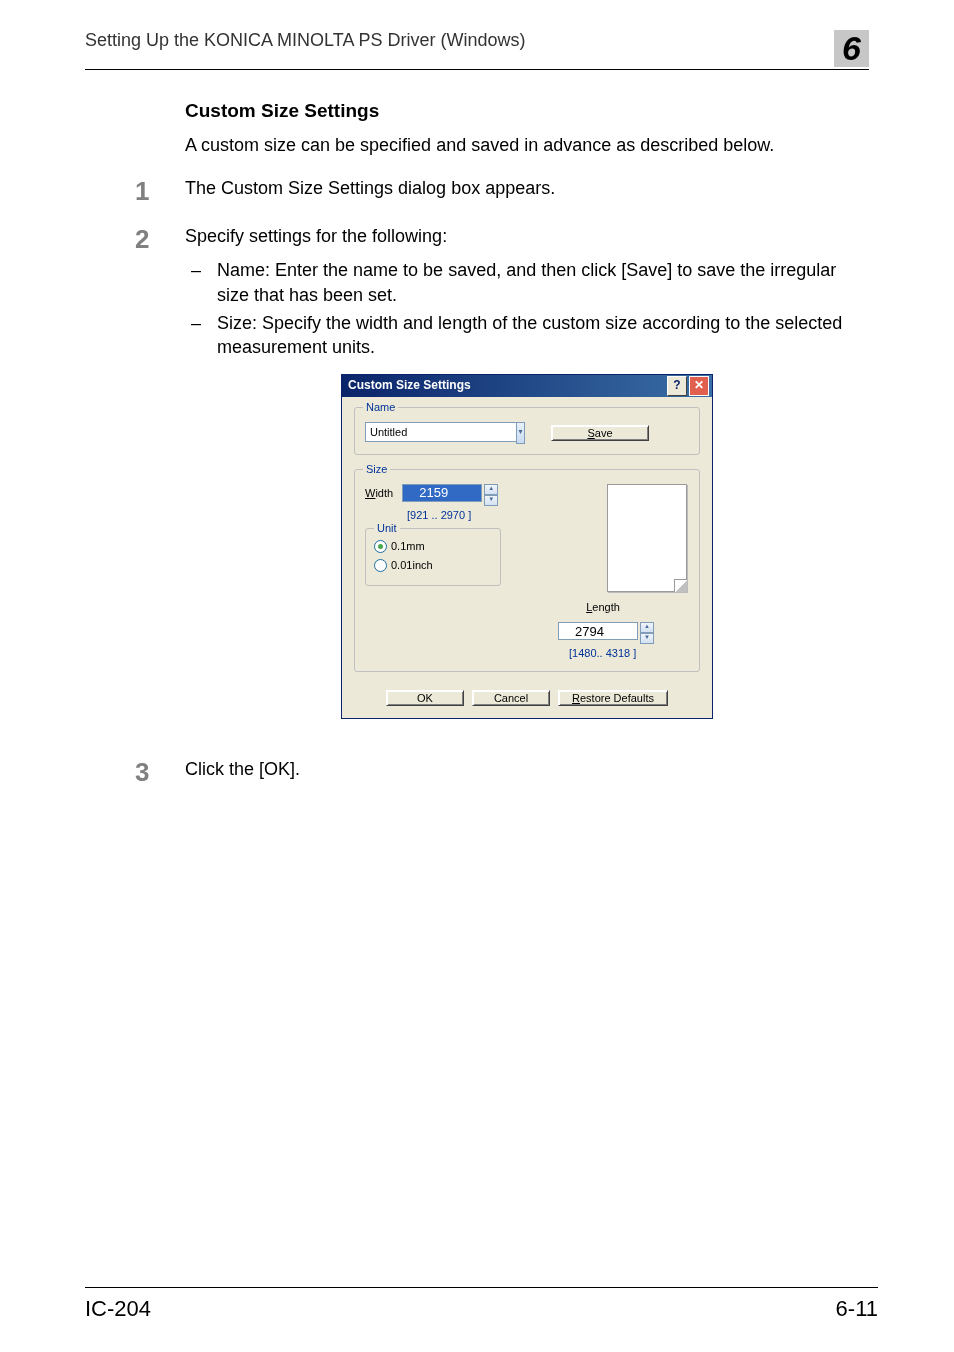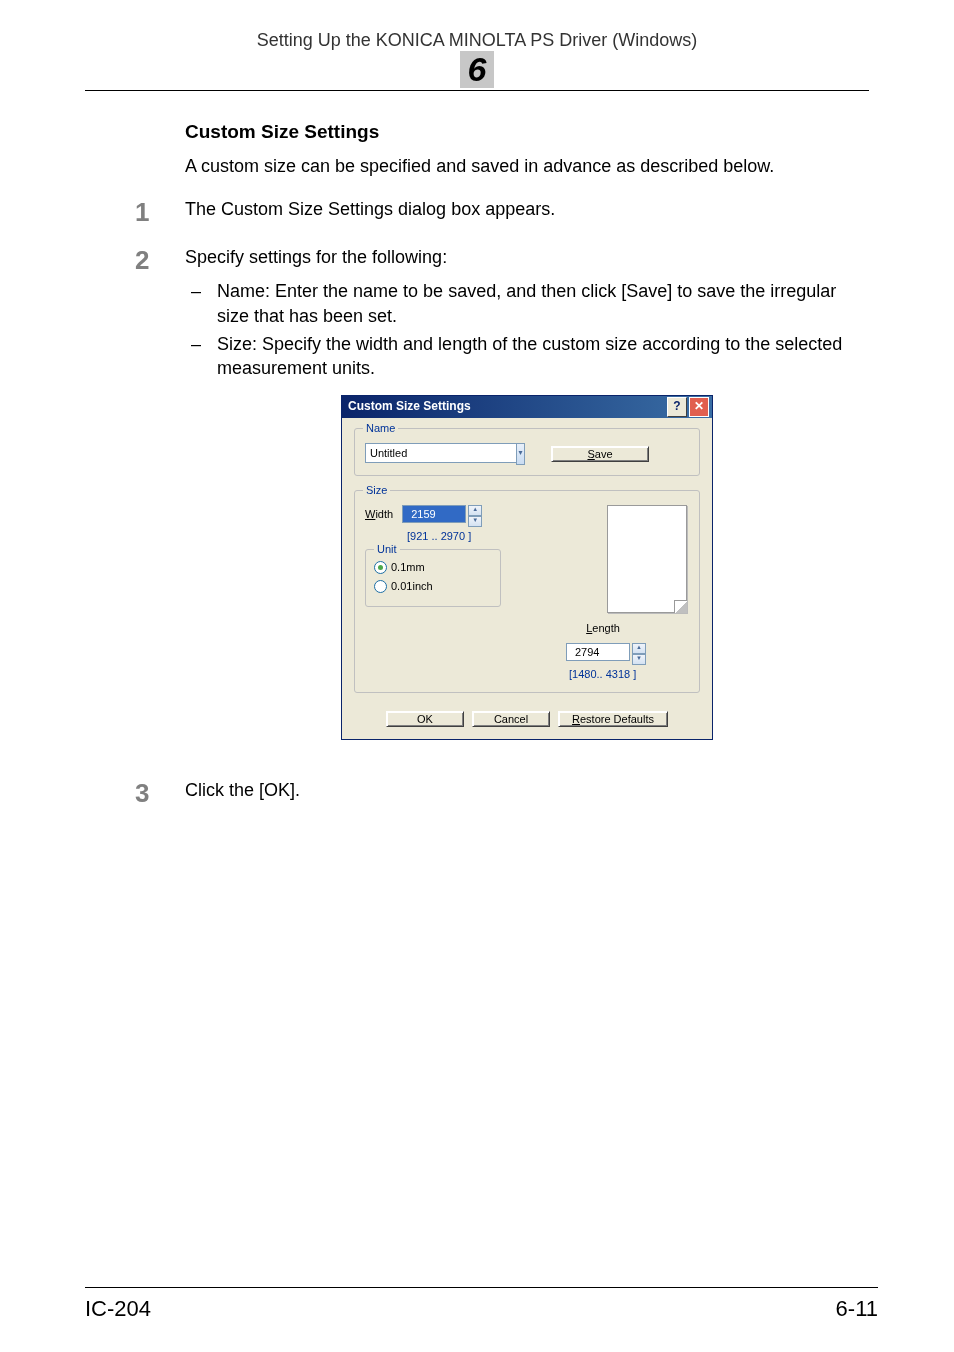--- a/index.html
+++ b/index.html
@@ -12,24 +12,22 @@
     }
     .page {
       padding: 30px 85px 30px 85px;
       box-sizing: border-box;
       min-height: 1352px;
       position: relative;
     }
     .header {
       display: flex;
       justify-content: space-between;
-      align-items: center;
       border-bottom: 1px solid #000;
       padding-bottom: 2px;
-      flex-direction: column;
     }
     .header-title {
       font-size: 18px;
       color: #333;
     }
     .chapter-badge {
       background: #c7c7c7;
       color: #000;
       font-size: 34px;
       font-weight: bold;
@@ -206,23 +204,23 @@
     .field-label .u { text-decoration: underline; }
     .spinner {
       display: inline-flex;
       align-items: stretch;
       vertical-align: middle;
     }
     .spinner input {
       width: 46px;
       height: 16px;
       border: 1px solid #7f9db9;
-      font-size: 11px;
+      font-size: 13px;
       font-family: Tahoma, sans-serif;
-      padding: 0 8px;
+      padding: 0 16px;
     }
     .spinner input.sel {
       background: #316ac5;
       color: #fff;
     }
     .spinner-btns {
       display: flex;
       flex-direction: column;
       width: 14px;
       margin-left: 2px;

